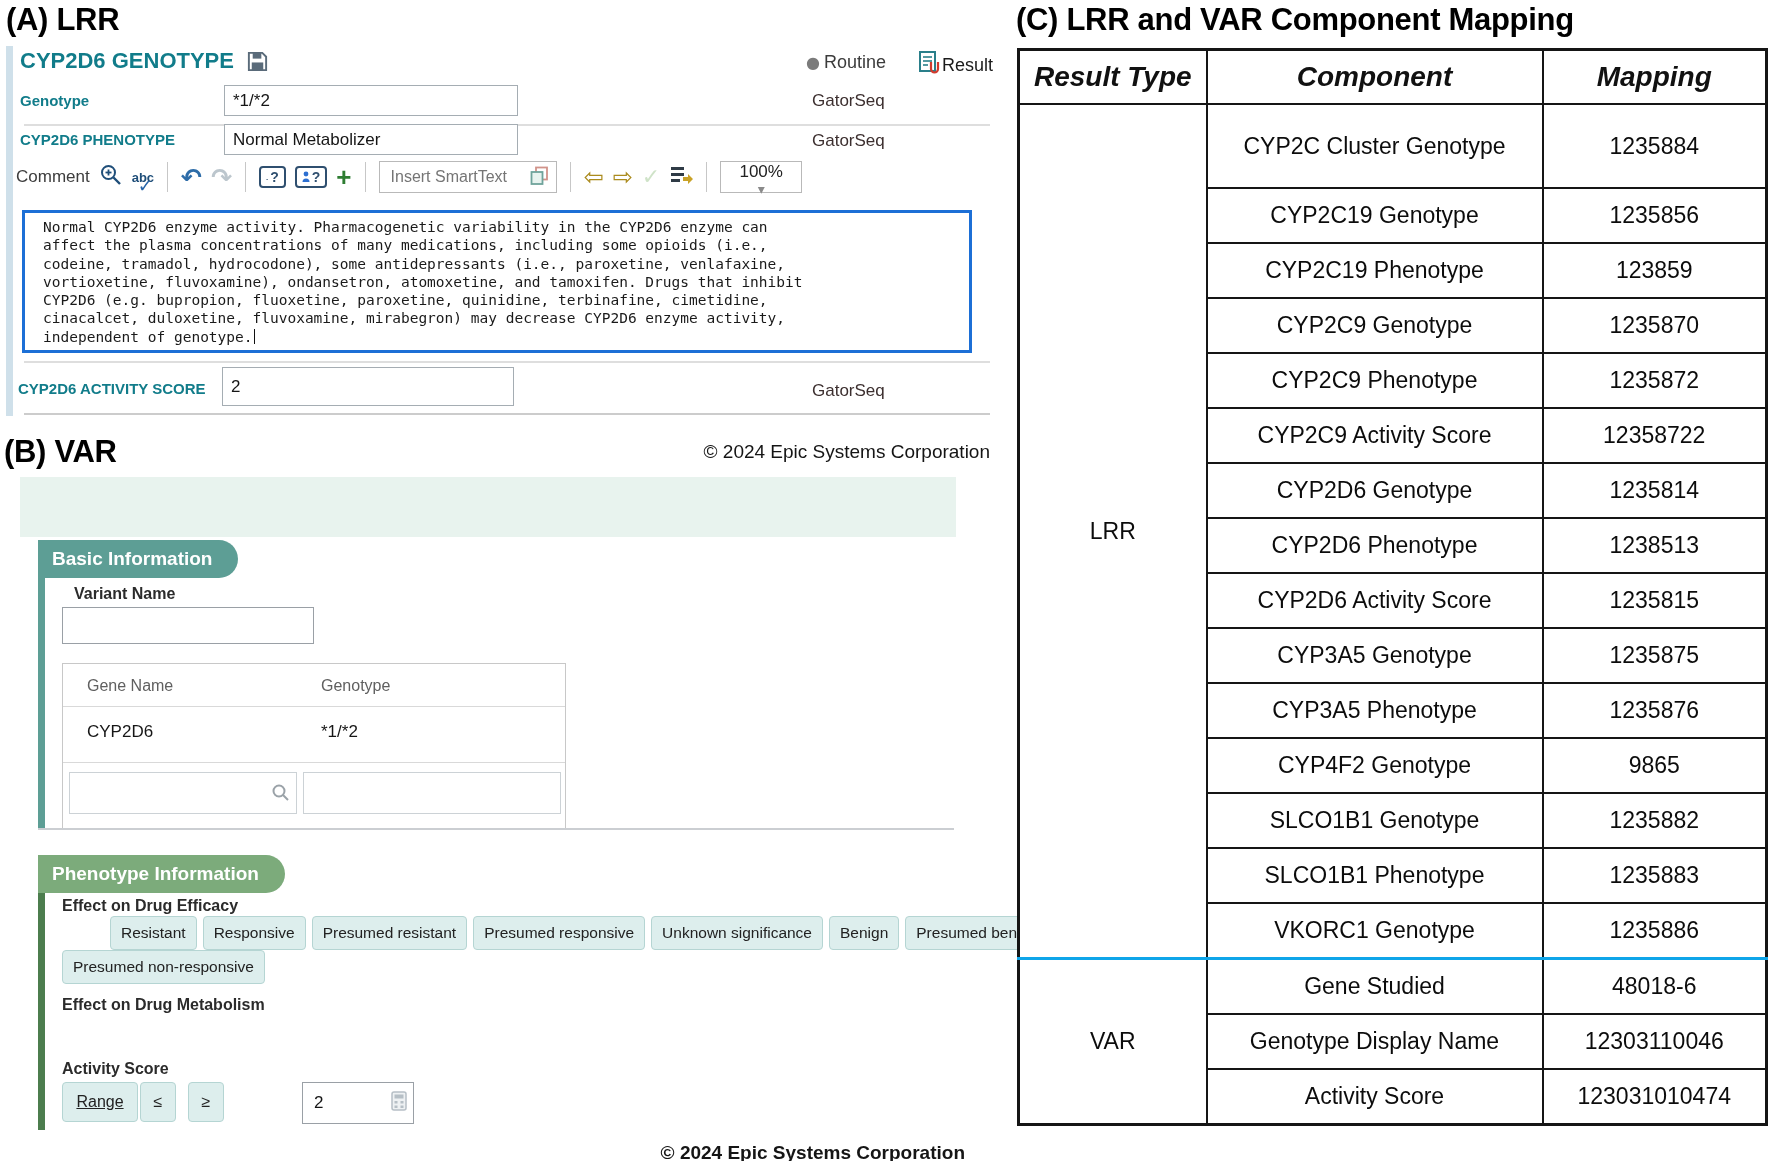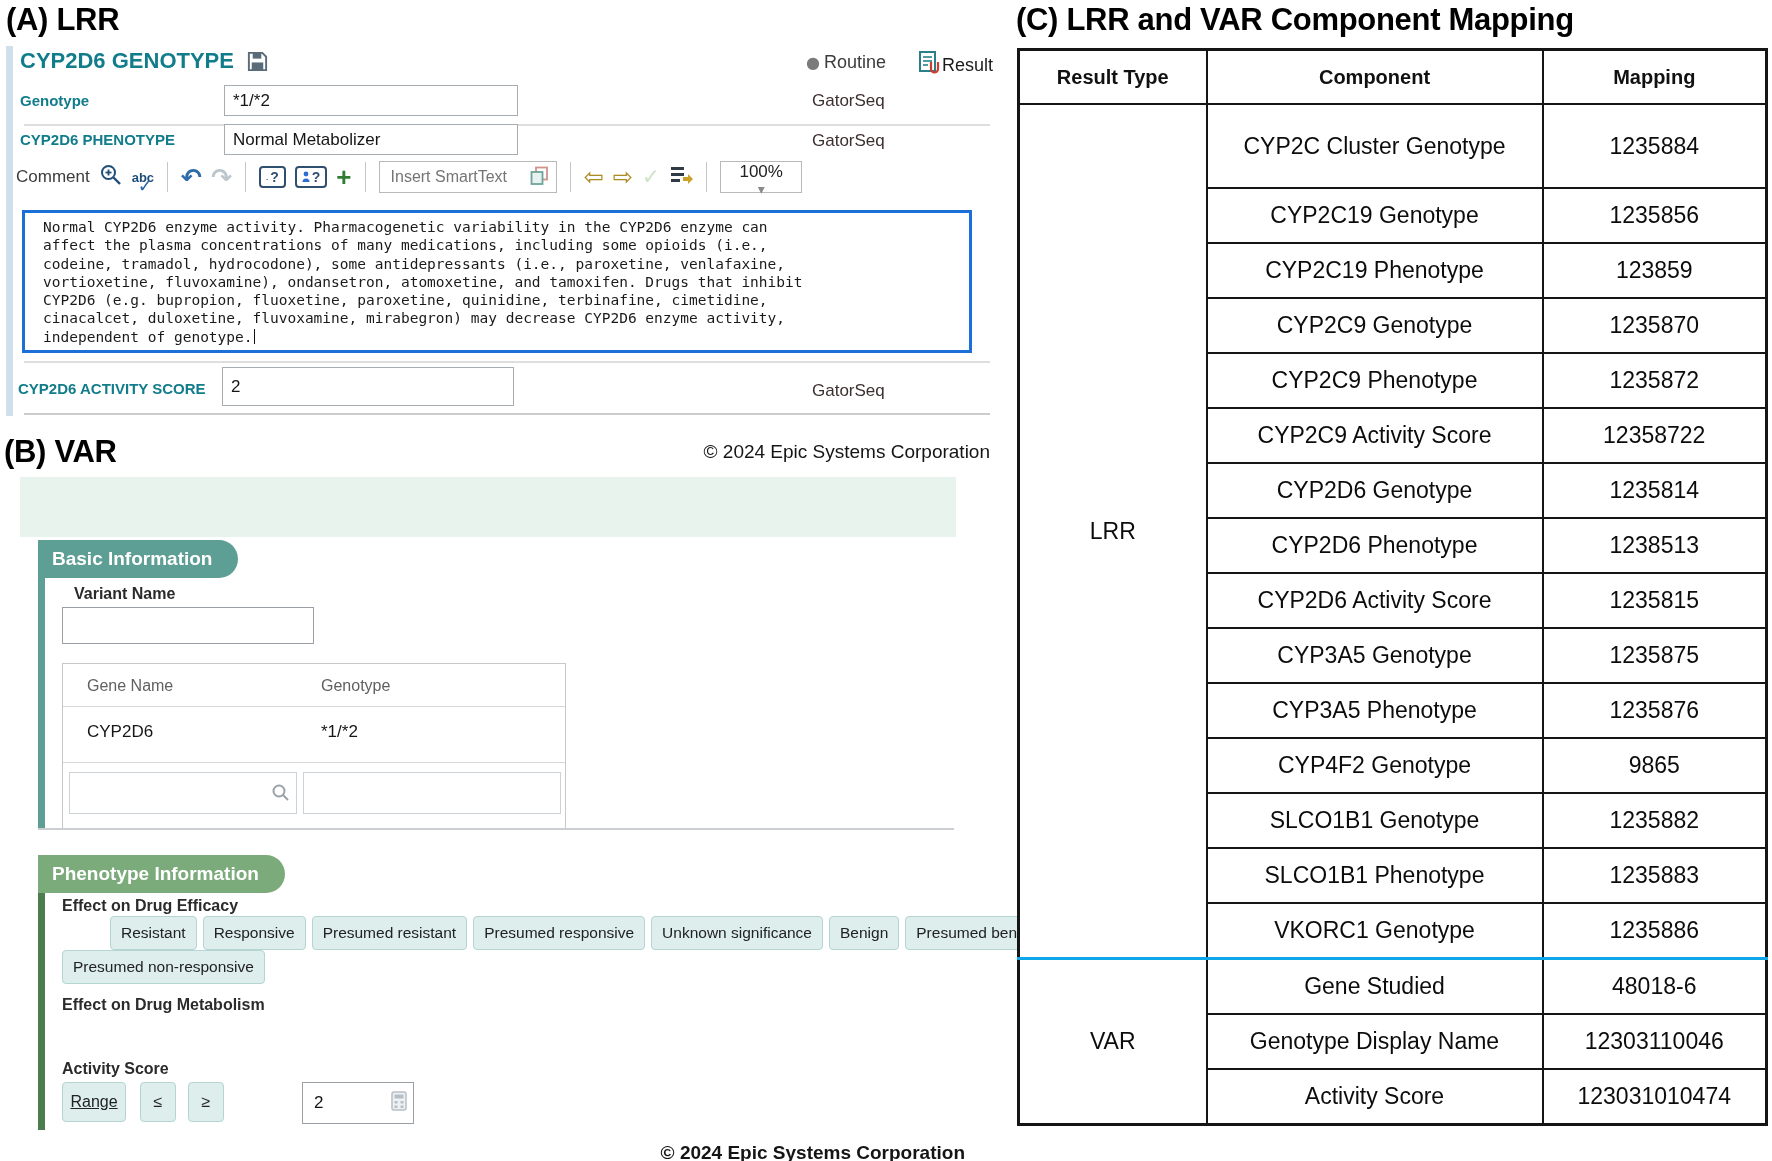--- a/index.html
+++ b/index.html
@@ -65,21 +65,21 @@
            display:flex;align-items:center;justify-content:center;font-size:16px;color:#222;box-sizing:border-box;}
   .act-input{left:240px;top:0;width:112px;height:42px;border:1px solid #9aa0a6;background:#fff;
              display:flex;align-items:center;box-sizing:border-box;padding:0 6px 0 9px;}
   .act-input input{border:none;outline:none;flex:1;min-width:0;font-size:17px;color:#151515;
                    font-family:"Liberation Sans",sans-serif;}
   
   .map-wrap{left:1017px;top:48px;}
   .map-table{border-collapse:collapse;table-layout:fixed;width:748px;border:3px solid #151515;}
   .map-table th,.map-table td{border:2px solid #151515;text-align:center;vertical-align:middle;
       background:#fff;font-family:"Liberation Sans",sans-serif;overflow:hidden;}
-  .map-table th{font-size:20px;font-weight:bold;height:50px;}
+  .map-table th{font-size:28px;font-weight:bold;height:50px;font-style:italic;}
   .map-table td{font-size:23px;height:51px;color:#0c0c0c;}
   .map-table tr.tall td{height:80px;}
   .map-table tr.group-start td{border-top:3px solid #0ea5e9;}
 </style>
 </head>
 <body>
 
 <div id="canvas">
 
   <div class="abs sec-heading" style="left:6px;top:2px;">(A) LRR</div>
@@ -238,21 +238,21 @@
       <span class="pill">Presumed benign</span>
     </div>
   <div class="abs pill-row" style="left:62px;top:950px;">
       <span class="pill">Presumed non-responsive</span>
     </div>
 
   <div class="abs lab-dark" style="left:62px;top:996px;">Effect on Drug Metabolism</div>
 
   <div class="abs lab-dark" style="left:62px;top:1060px;">Activity Score</div>
   <div class="abs" style="left:62px;top:1082px;width:500px;height:44px;">
-    <span class="pill-sm abs" style="left:0;top:0;width:64px;height:40px;text-decoration:underline;">Range</span>
+    <span class="pill-sm abs" style="left:0;top:0;width:76px;height:40px;text-decoration:underline;">Range</span>
     <span class="pill-sm abs" style="left:78px;top:0;width:36px;height:40px;">≤</span>
     <span class="pill-sm abs" style="left:126px;top:0;width:36px;height:40px;">≥</span>
     <span class="act-input abs">
       <input value="2" style="">
       <span>
         <svg width="16" height="20" viewBox="0 0 16 20">
           <rect x="1" y="1" width="14" height="18" rx="2" fill="#eef1f3" stroke="#b6bfc6" stroke-width="1.5"></rect>
           <rect x="3.5" y="3.5" width="9" height="4" fill="#b6bfc6"></rect>
           <rect x="3.5" y="10" width="3" height="2.5" fill="#b6bfc6"></rect>
           <rect x="9.5" y="10" width="3" height="2.5" fill="#b6bfc6"></rect>

